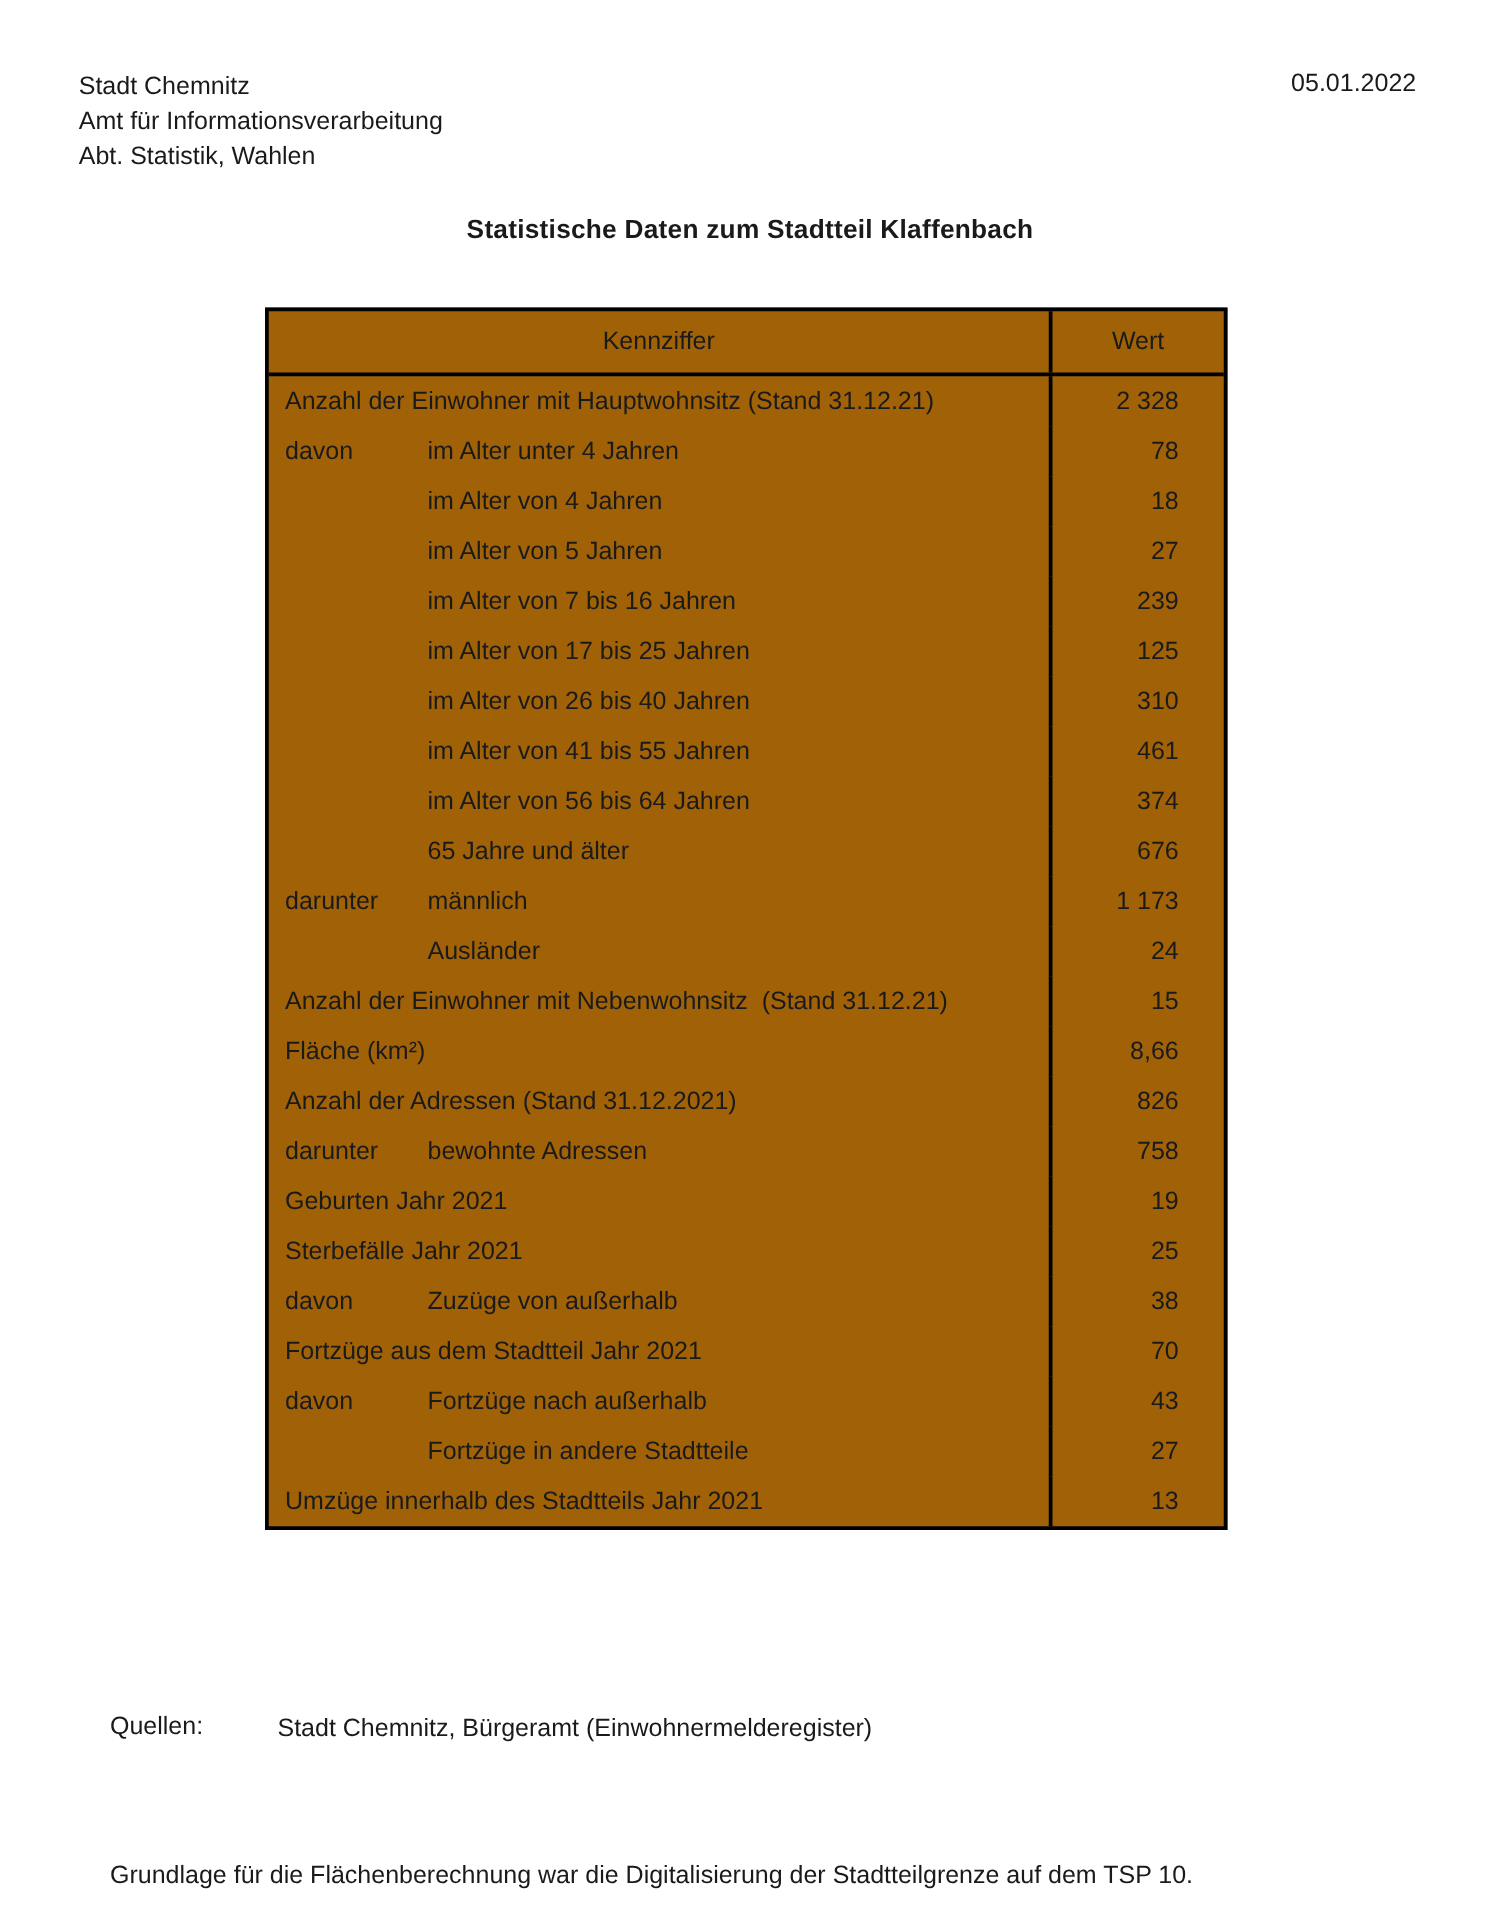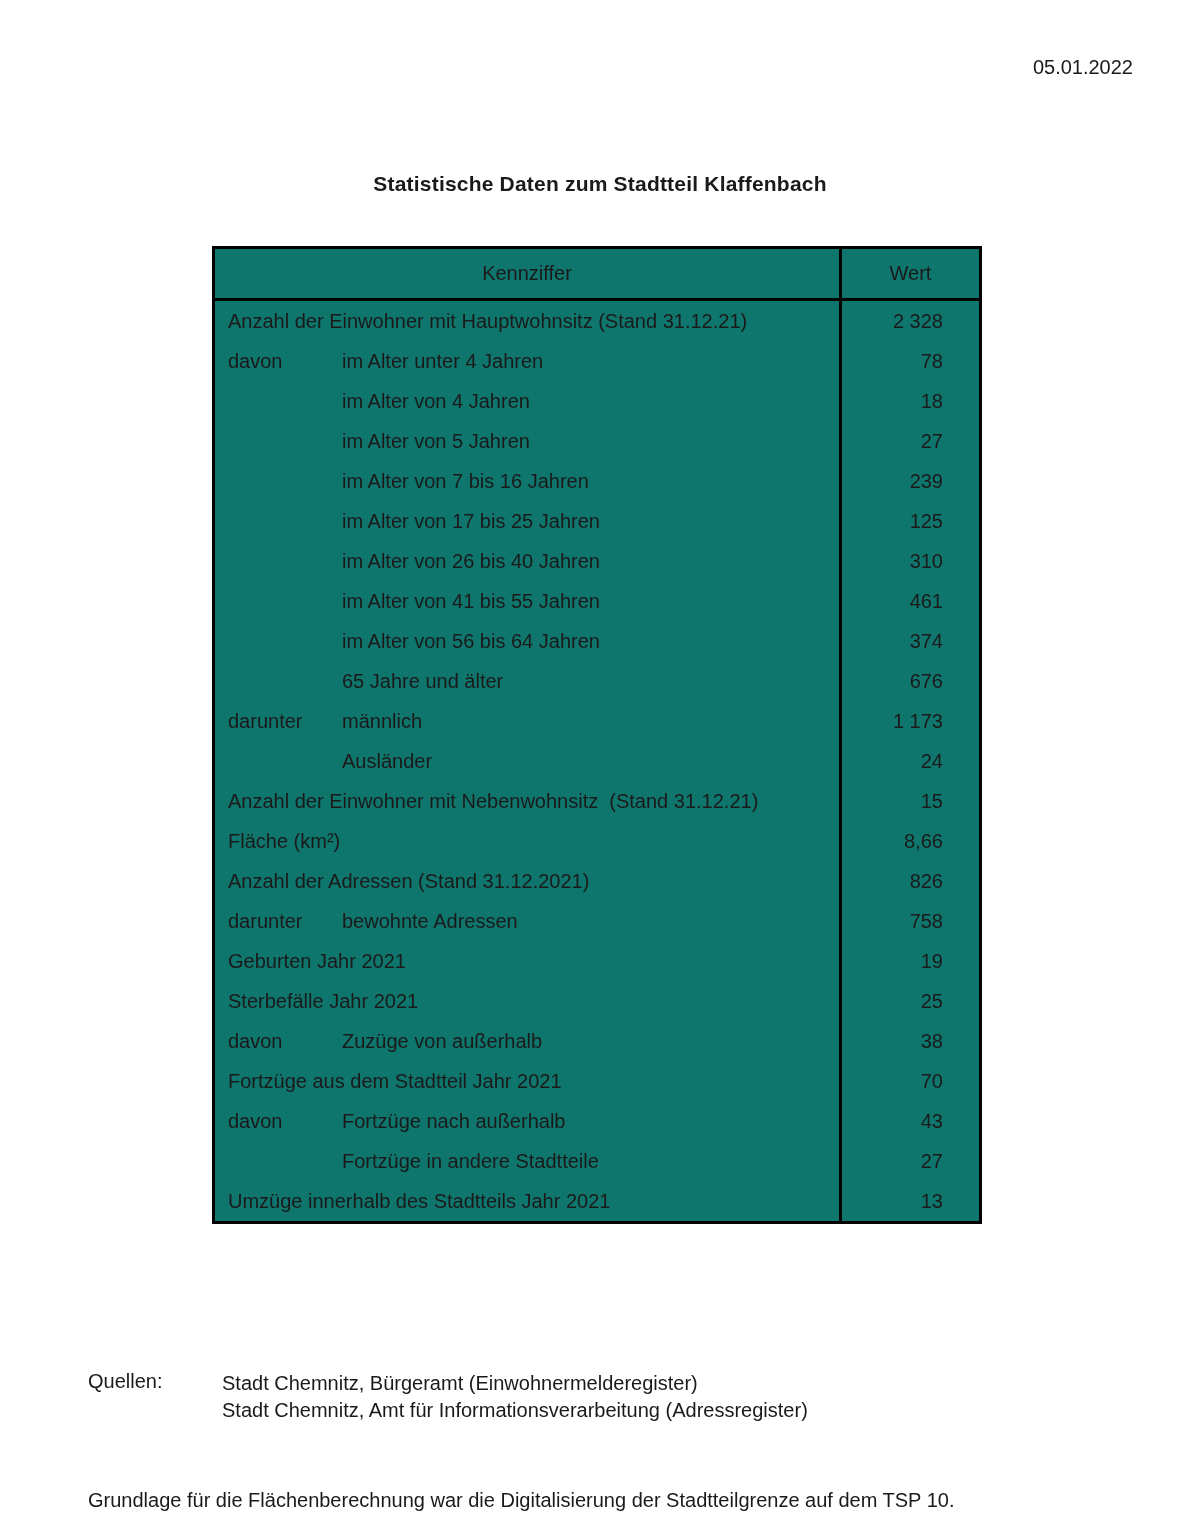--- a/index.html
+++ b/index.html
@@ -38,21 +38,21 @@
     font-size: 21px;
     font-weight: bold;
     letter-spacing: 0.2px;
   }
   .stat-table {
     position: absolute;
     left: 212px;
     top: 246px;
     width: 770px;
     border: 3px solid #000;
-    background: #0f766e;
+    background: #a16207;
   }
   .thead {
     display: flex;
     height: 52px;
     border-bottom: 3px solid #000;
     font-size: 20px;
   }
   .th-kennziffer {
     flex: 1;
     display: flex;
@@ -110,20 +110,25 @@
     left: 88px;
     top: 1489px;
     font-size: 20px;
   }
 </style>
 </head>
 <body>
 
 <div class="page">
 
+  <div class="sender">
+    <div>Stadt Chemnitz</div>
+    <div>Amt für Informationsverarbeitung</div>
+    <div>Abt. Statistik, Wahlen</div>
+  </div>
 
   <div class="doc-date">05.01.2022</div>
 
   <div class="title">Statistische Daten zum Stadtteil Klaffenbach</div>
 
   <div class="stat-table">
     <div class="thead">
       <div class="th-kennziffer">Kennziffer</div>
       <div class="th-wert">Wert</div>
     </div>
@@ -280,18 +285,17 @@
             <span class="row-label">Umzüge innerhalb des Stadtteils Jahr 2021</span>
           </div>
           <div class="tcell-value">13</div>
         </div>
       </div>
   </div>
 
   <div class="sources-label">Quellen:</div>
   <div class="sources">
     <div>Stadt Chemnitz, Bürgeramt (Einwohnermelderegister)</div>
-    <div>Stadt Chemnitz, Amt für Informationsverarbeitung (Adressregister)</div>
   </div>
 
   <div class="note">Grundlage für die Flächenberechnung war die Digitalisierung der Stadtteilgrenze auf dem TSP 10.</div>
 
 </div>
 
 </body></html>

